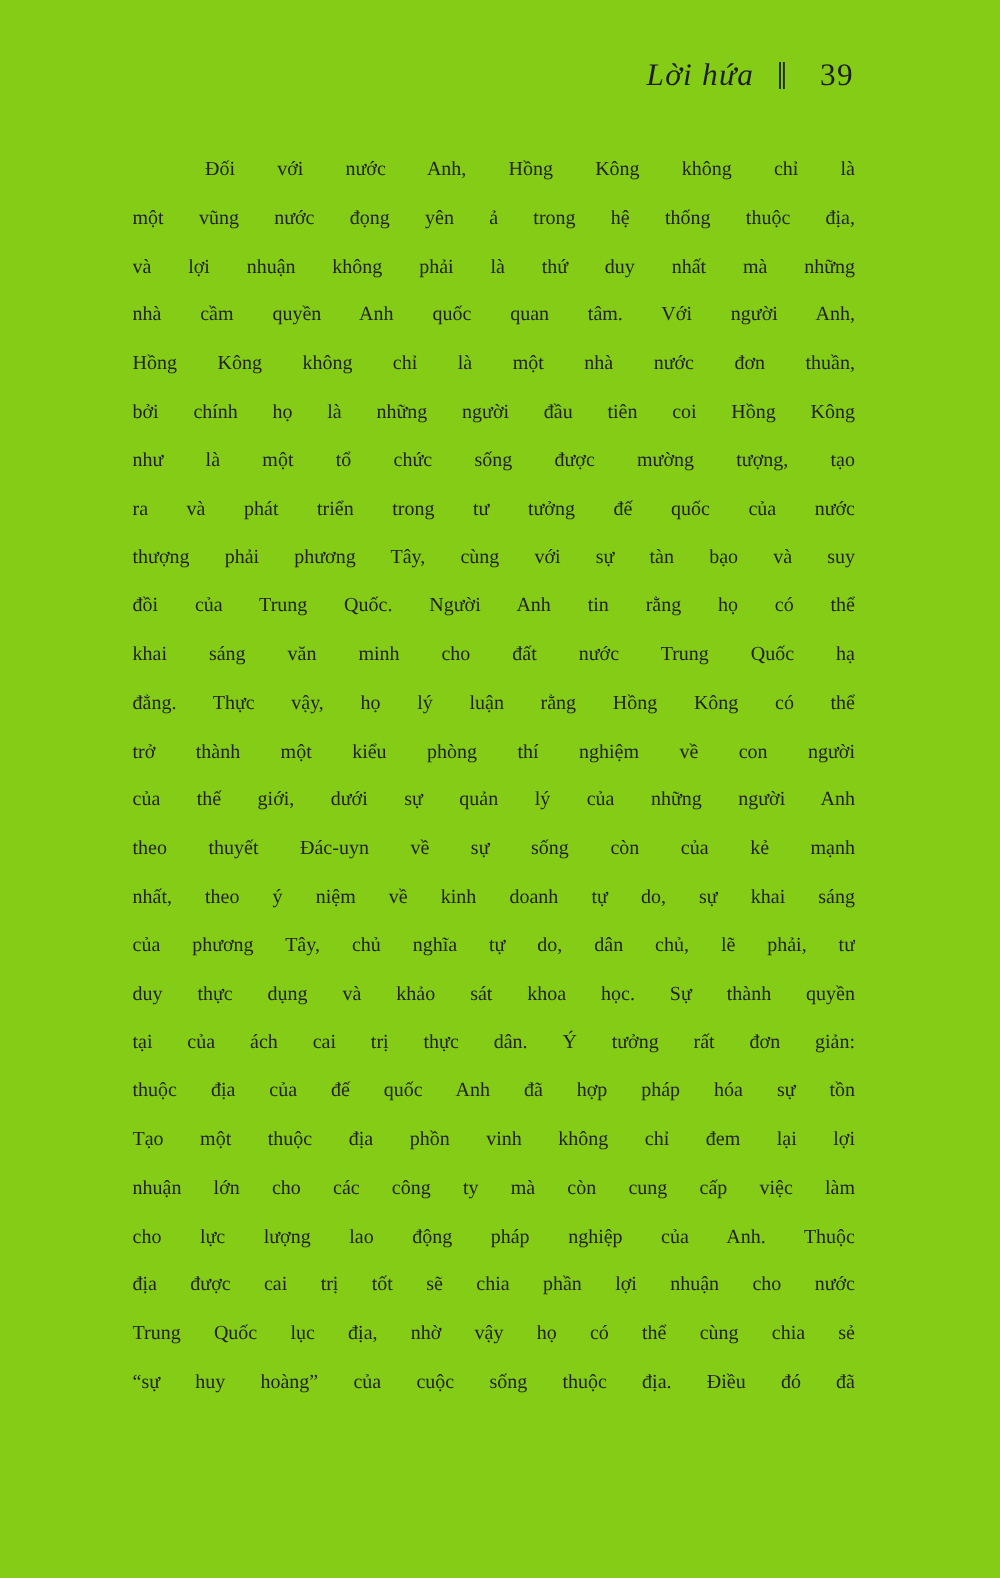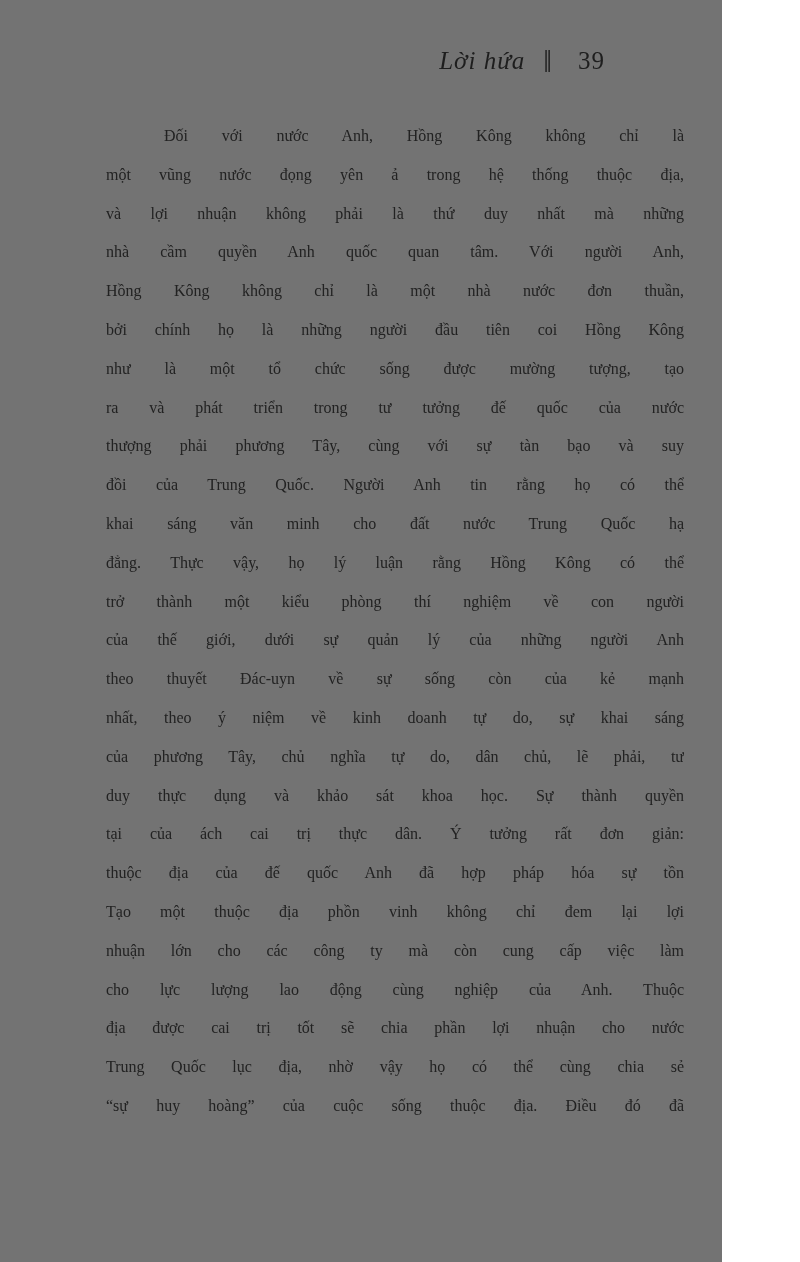--- a/index.html
+++ b/index.html
@@ -1,21 +1,21 @@
 <!DOCTYPE html>
 <html><head>
 <meta charset="utf-8">
 <style>
   * { margin: 0; padding: 0; box-sizing: border-box; }
   html, body { background: #ffffff; }
   .page {
     position: relative;
-    width: 722px;
+    width: 800px;
     height: 1262px;
-    background: #737373;
+    background: #84cc16;
     font-family: "Liberation Serif", "DejaVu Serif", serif;
     color: #1e1e1e;
     overflow: hidden;
   }
   .running-header {
     position: absolute;
     top: 44px;
     left: 0;
     right: 117px;
     text-align: right;
@@ -87,19 +87,19 @@
     <div class="line">trở thành một kiểu phòng thí nghiệm về con người</div>
     <div class="line">của thế giới, dưới sự quản lý của những người Anh</div>
     <div class="line">theo thuyết Đác-uyn về sự sống còn của kẻ mạnh</div>
     <div class="line">nhất, theo ý niệm về kinh doanh tự do, sự khai sáng</div>
     <div class="line">của phương Tây, chủ nghĩa tự do, dân chủ, lẽ phải, tư</div>
     <div class="line">duy thực dụng và khảo sát khoa học. Sự thành quyền</div>
     <div class="line">tại của ách cai trị thực dân. Ý tưởng rất đơn giản:</div>
     <div class="line">thuộc địa của đế quốc Anh đã hợp pháp hóa sự tồn</div>
     <div class="line">Tạo một thuộc địa phồn vinh không chỉ đem lại lợi</div>
     <div class="line">nhuận lớn cho các công ty mà còn cung cấp việc làm</div>
-    <div class="line">cho lực lượng lao động cùng nghiệp của Anh. Thuộc</div>
+    <div class="line">cho lực lượng lao động pháp nghiệp của Anh. Thuộc</div>
     <div class="line">địa được cai trị tốt sẽ chia phần lợi nhuận cho nước</div>
     <div class="line">Trung Quốc lục địa, nhờ vậy họ có thể cùng chia sẻ</div>
     <div class="line">“sự huy hoàng” của cuộc sống thuộc địa. Điều đó đã</div>
   </div>
 
 </div>
 
 </body></html>

